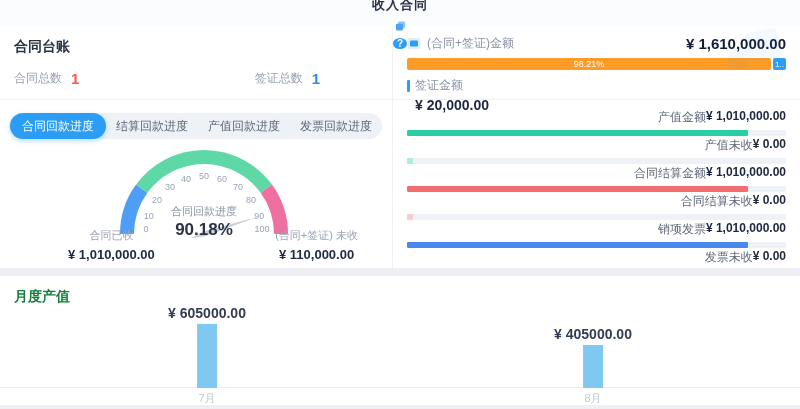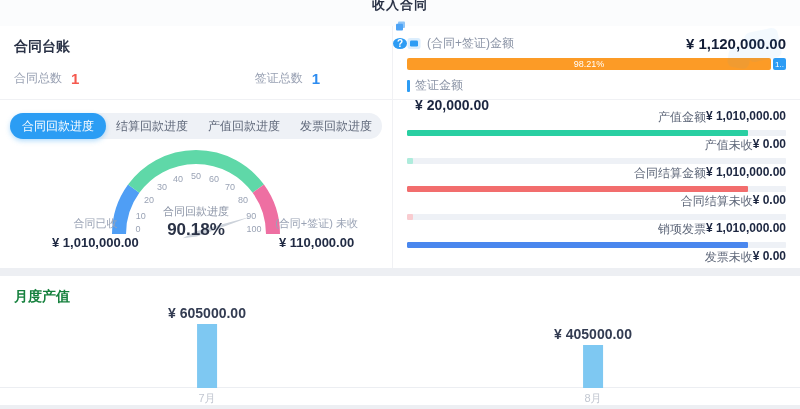--- a/index.html
+++ b/index.html
@@ -25,35 +25,35 @@
   .left-panel { width:393px; border-right:1px solid #f0f1f4; display:flex; flex-direction:column; }
   .right-panel { flex:1; display:flex; flex-direction:column; position:relative; overflow:hidden; }
 
   .lp-head { height:74px; border-bottom:1px solid #f0f1f4; padding:12px 14px 12px; }
   .lp-title { font-size:14px; font-weight:bold; color:#2a3246; }
   .lp-stats { display:flex; margin-top:14px; padding-right:58px; justify-content:space-between; }
   .stat { display:flex; align-items:center; gap:9px; }
   .stat-label { font-size:12px; color:#99a1b3; }
   .stat-value { font-size:15px; font-weight:bold; }
 
-  .lp-body { position:relative; flex:1; }
+  .lp-body { position:relative; flex:1;margin-left:16px; }
   .tabs-group {
     position:absolute; top:13px; right:10px;
     display:inline-flex; align-items:center; background:#eef1f6; border-radius:14px; height:26px;
   }
   .tab { font-size:12px; color:#5d6678; padding:0 10px; line-height:26px; cursor:pointer; white-space:nowrap; }
   .tab-active {
     background:#2b9df4; color:#fff; border-radius:14px; padding:0 12px;
     box-shadow:0 2px 5px rgba(43,157,244,.35);
   }
   .gauge-wrap { position:absolute; top:36px; left:50%; transform:translateX(-50%); width:290px; height:124px; }
   .gauge-tick { font-size:9px; fill:#9aa3b5; }
   .gauge-label { position:absolute; top:68px; left:0; right:0; text-align:center; font-size:11px; color:#8b94a6; }
   .gauge-value { position:absolute; top:84px; left:0; right:0; text-align:center; font-size:17px; font-weight:bold; color:#2a3246; }
-  .gauge-stats { position:absolute; bottom:18px; left:0; right:0; display:flex; justify-content:space-between; padding:0 34px 0 52px; }
+  .gauge-stats { position:absolute; bottom:6px; left:0; right:0; display:flex; justify-content:space-between; padding:0 34px 0 52px; }
   .gstat { text-align:center; }
   .gstat-label { font-size:11px; color:#9aa3b5; }
   .gstat-value { font-size:13px; font-weight:bold; color:#212b44; margin-top:4px; }
 
   .rp-head { height:74px; border-bottom:1px solid #f0f1f4; padding:9px 14px 8px; }
   .rp-total-row { display:flex; align-items:center; gap:6px; }
   .rp-total-label { font-size:12px; color:#8b94a6; }
   .rp-total-value { margin-left:auto; font-size:15px; font-weight:bold; color:#131d36; }
   .split-bar { display:flex; gap:2px; margin-top:6px; height:12px; }
   .seg-contract { flex:1; border-radius:2px; color:#fff; font-size:9px; display:flex; align-items:center; justify-content:center; }
@@ -178,21 +178,21 @@
 
     <div class="rp-head">
       <div class="rp-total-row">
         <span style="display:flex">
           <svg width="14" height="13" viewBox="0 0 14 13">
               <rect x="0.5" y="1" width="13" height="11" rx="2.5" fill="#dceefd"></rect>
               <rect x="3" y="3.5" width="8" height="6" rx="1.2" fill="#2d9cf4"></rect>
             </svg>
         </span>
         <span class="rp-total-label">(合同+签证)金额</span>
-        <span class="rp-total-value">¥ 1,120,000.00</span>
+        <span class="rp-total-value">¥ 1,610,000.00</span>
       </div>
 
       <div class="split-bar">
         <div class="seg-contract" style="background: rgb(252, 155, 38);">98.21%</div>
         <div class="seg-signing" style="background: rgb(45, 156, 244);">1..</div>
       </div>
 
       <div class="legend-row">
         <div class="legend-item">
           <div class="legend-head">

